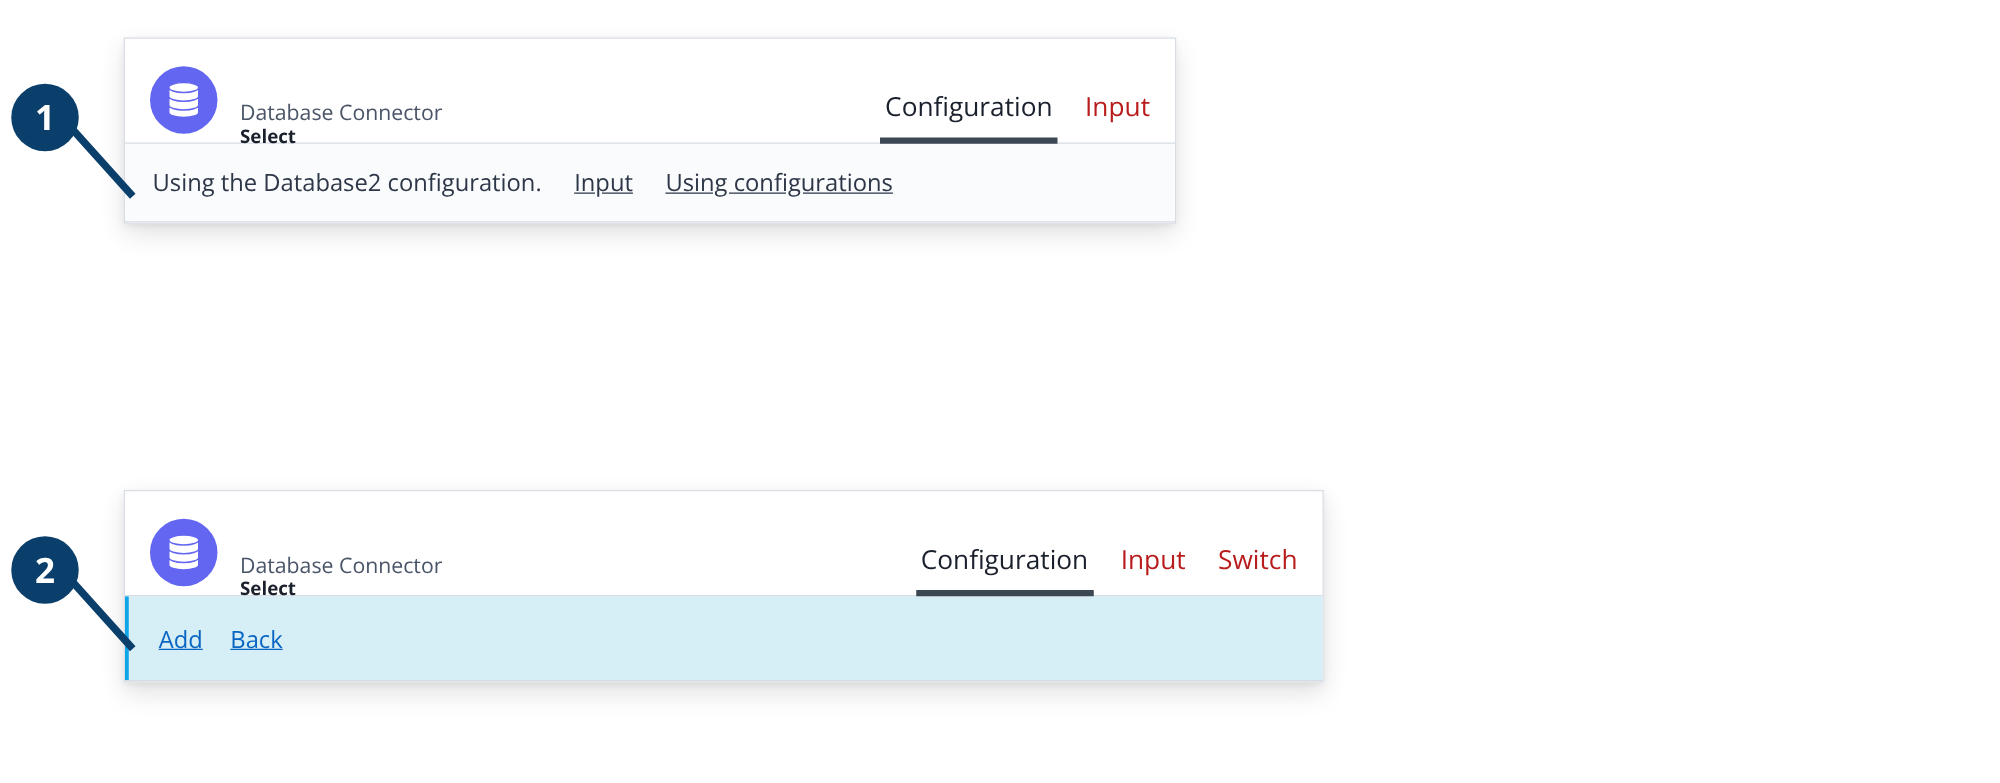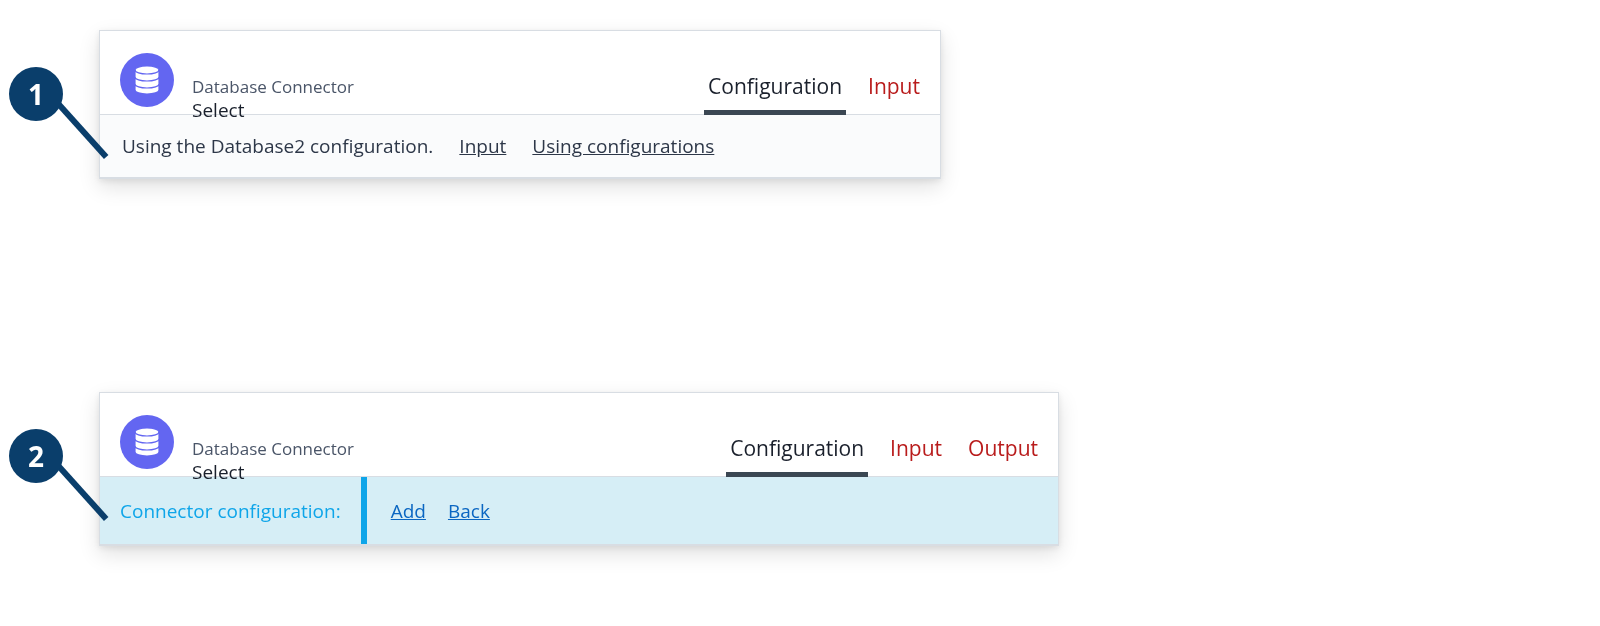--- a/index.html
+++ b/index.html
@@ -57,22 +57,22 @@
       flex-shrink: 0;
     }
     .conn-title-block { flex-shrink: 0; }
     .conn-kicker {
       font-size: 17px;
       color: #4a5568;
       line-height: 1.2;
       margin-top: 41px;
     }
     .conn-name {
-      font-size: 19px;
-      font-weight: 400;
+      font-size: 15px;
+      font-weight: 700;
       color: #1a202c;
       line-height: 1.3;
     }
     .tabs {
       display: flex;
       gap: 26px;
       margin-left: auto;
       align-self: flex-end;
       height: 100%;
       align-items: flex-end;
@@ -214,23 +214,22 @@
         <path d="M2 5v7c0 2.2 5.4 4 12 4s12-1.8 12-4V5M2 12v7c0 2.2 5.4 4 12 4s12-1.8 12-4v-7M2 19v6c0 2.2 5.4 4 12 4s12-1.8 12-4v-6" fill="none" stroke="#6366f1" stroke-width="1.2"></path>
       </svg>
     </div>
     <div class="conn-title-block">
       <div class="conn-kicker">Database Connector</div>
       <div class="conn-name">Select</div>
     </div>
     <div class="tabs">
       <div class="tab active">Configuration</div>
       <div class="tab">Input</div>
-      <div class="tab">Output</div>
+      <div class="tab">Switch</div>
     </div>
   </div>
   <div class="cfg-row">
-    <div class="cfg-label-cell">Connector configuration:</div>
     <div class="cfg-actions-cell">
       <a class="cfg-action-link">Add</a>
       <a class="cfg-action-link">Back</a>
     </div>
   </div>
 </div>
 
 </body></html>

